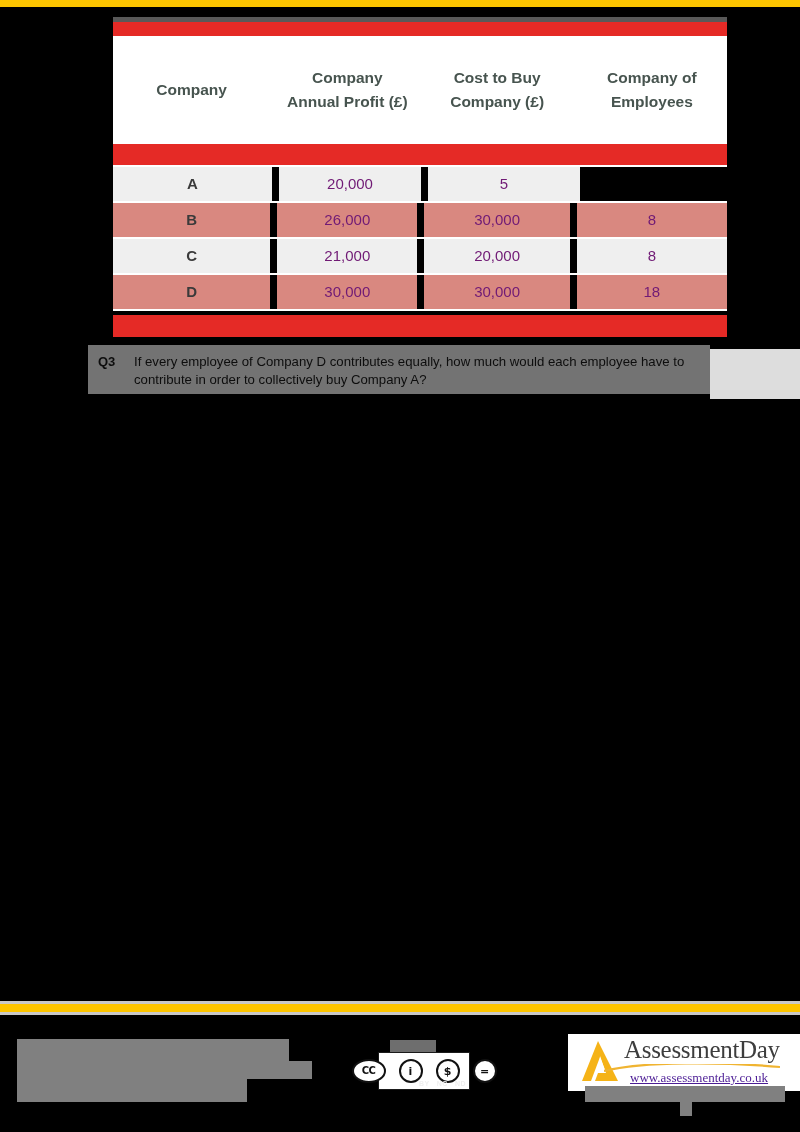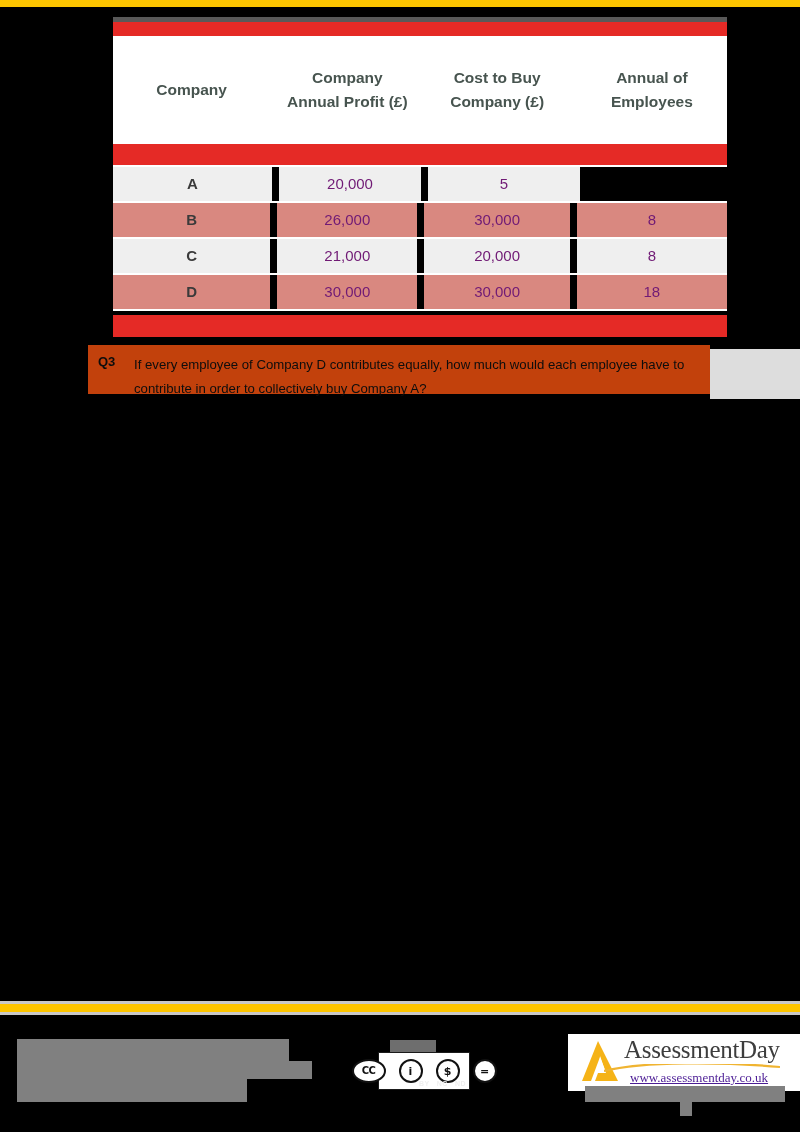--- a/index.html
+++ b/index.html
@@ -109,40 +109,40 @@
     width: 90px;
     height: 50px;
     background: #dddddd;
   }
   .q-box {
     position: absolute;
     left: 88px;
     top: 345px;
     width: 622px;
     height: 49px;
-    background: #c2410c;
+    background: #737373;
     display: flex;
     align-items: flex-start;
     padding-top: 8px;
     box-sizing: border-box;
   }
   .q-label {
     width: 46px;
     padding-left: 10px;
     box-sizing: border-box;
     font-size: 13px;
     font-weight: bold;
     color: #0d0d0d;
     line-height: 18px;
   }
   .q-text {
     flex: 1;
     font-size: 13.2px;
     color: #0d0d0d;
-    line-height: 24px;
+    line-height: 18px;
   }
 
   
   .footer-rule {
     position: absolute;
     left: 0;
     width: 800px;
   }
   .fr-gray-top { top: 1001px; height: 3px; background: #c9c9c9; }
   .fr-yellow   { top: 1004px; height: 8px; background: #fdc500; }
@@ -294,21 +294,21 @@
     </div>
     <div class="hcell c1">
       <span>Company</span>
       <span class="l2">Annual Profit (£)</span>
     </div>
     <div class="hcell c2">
       <span>Cost to Buy</span>
       <span class="l2">Company (£)</span>
     </div>
     <div class="hcell c3">
-      <span>Annual of</span>
+      <span>Company of</span>
       <span class="l2">Employees</span>
     </div>
   </div>
 
   <div class="band-red mid"></div>
 
   <div class="body-rows">
 
     <div class="row-gap"></div>
     <div class="trow light">

